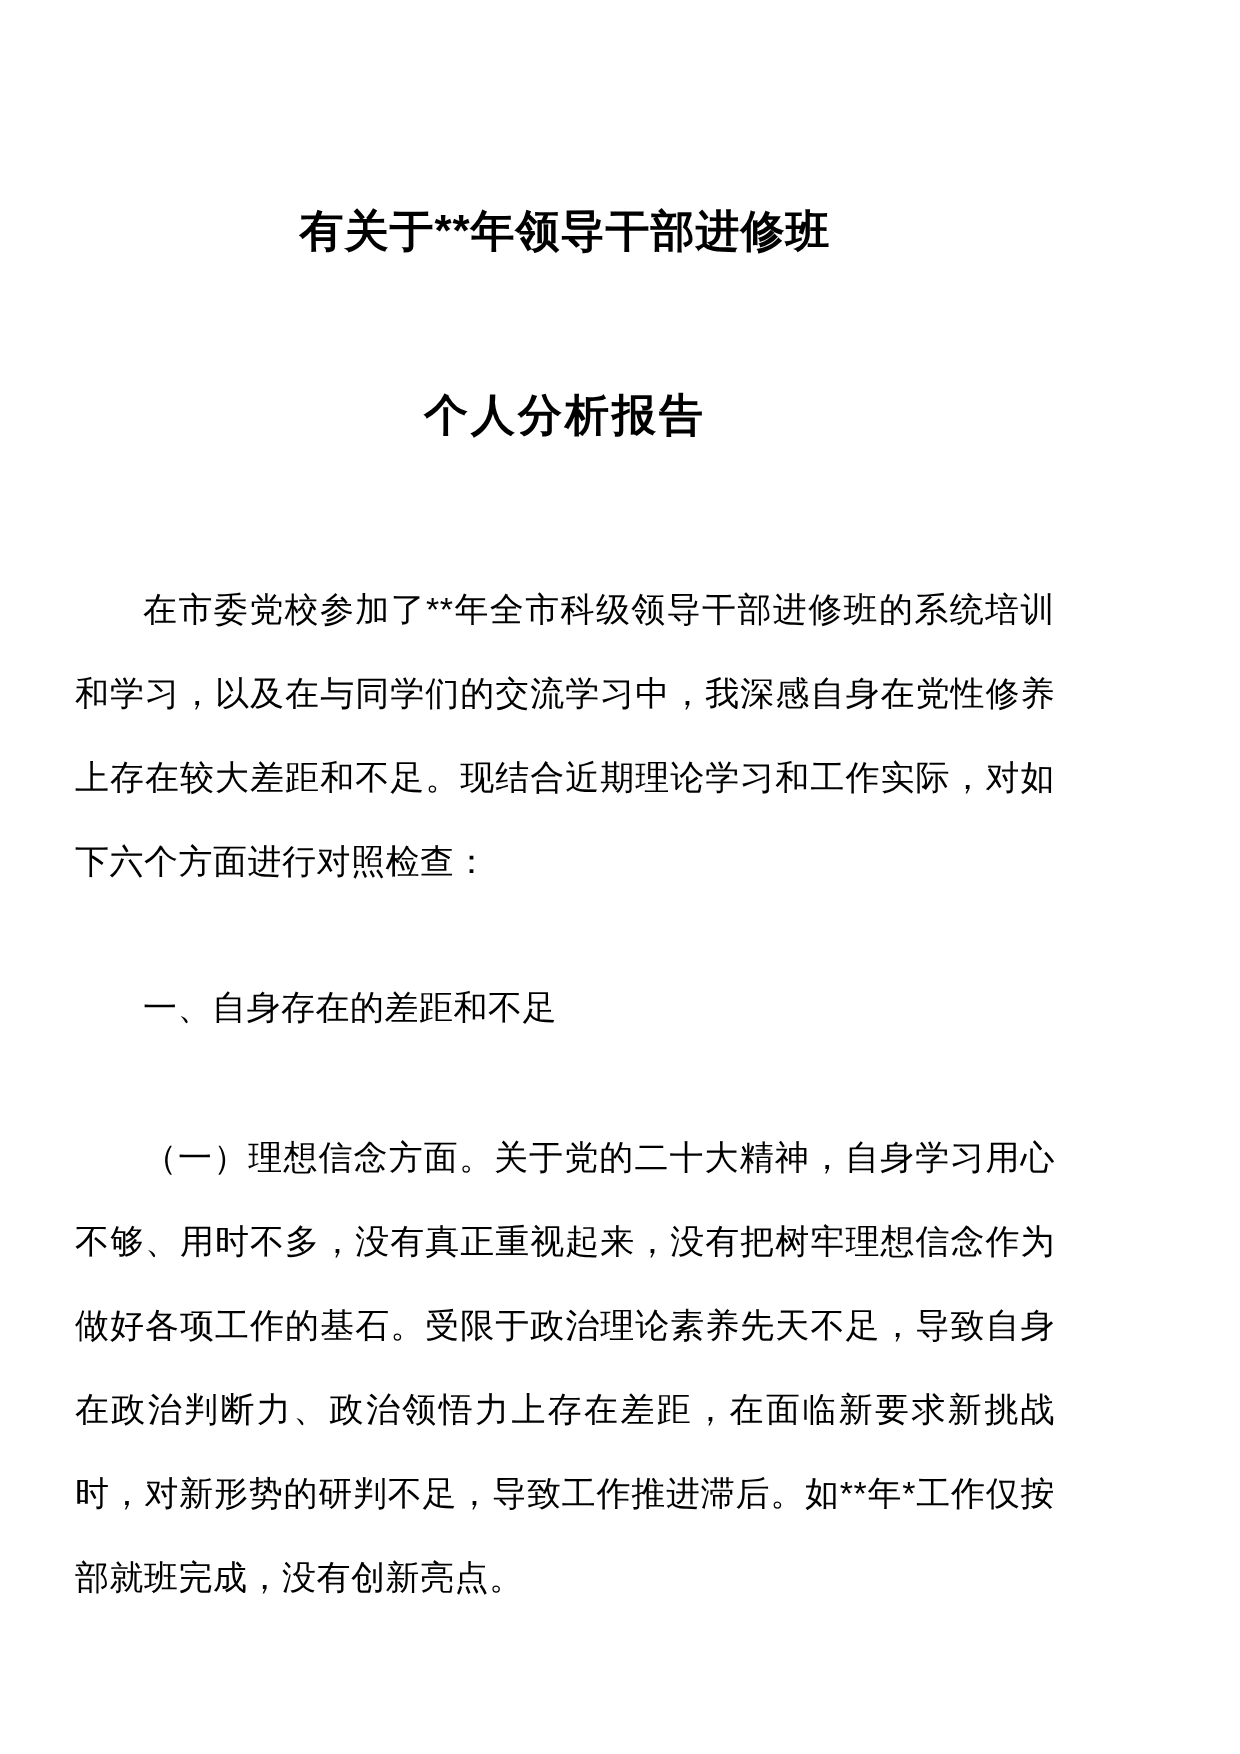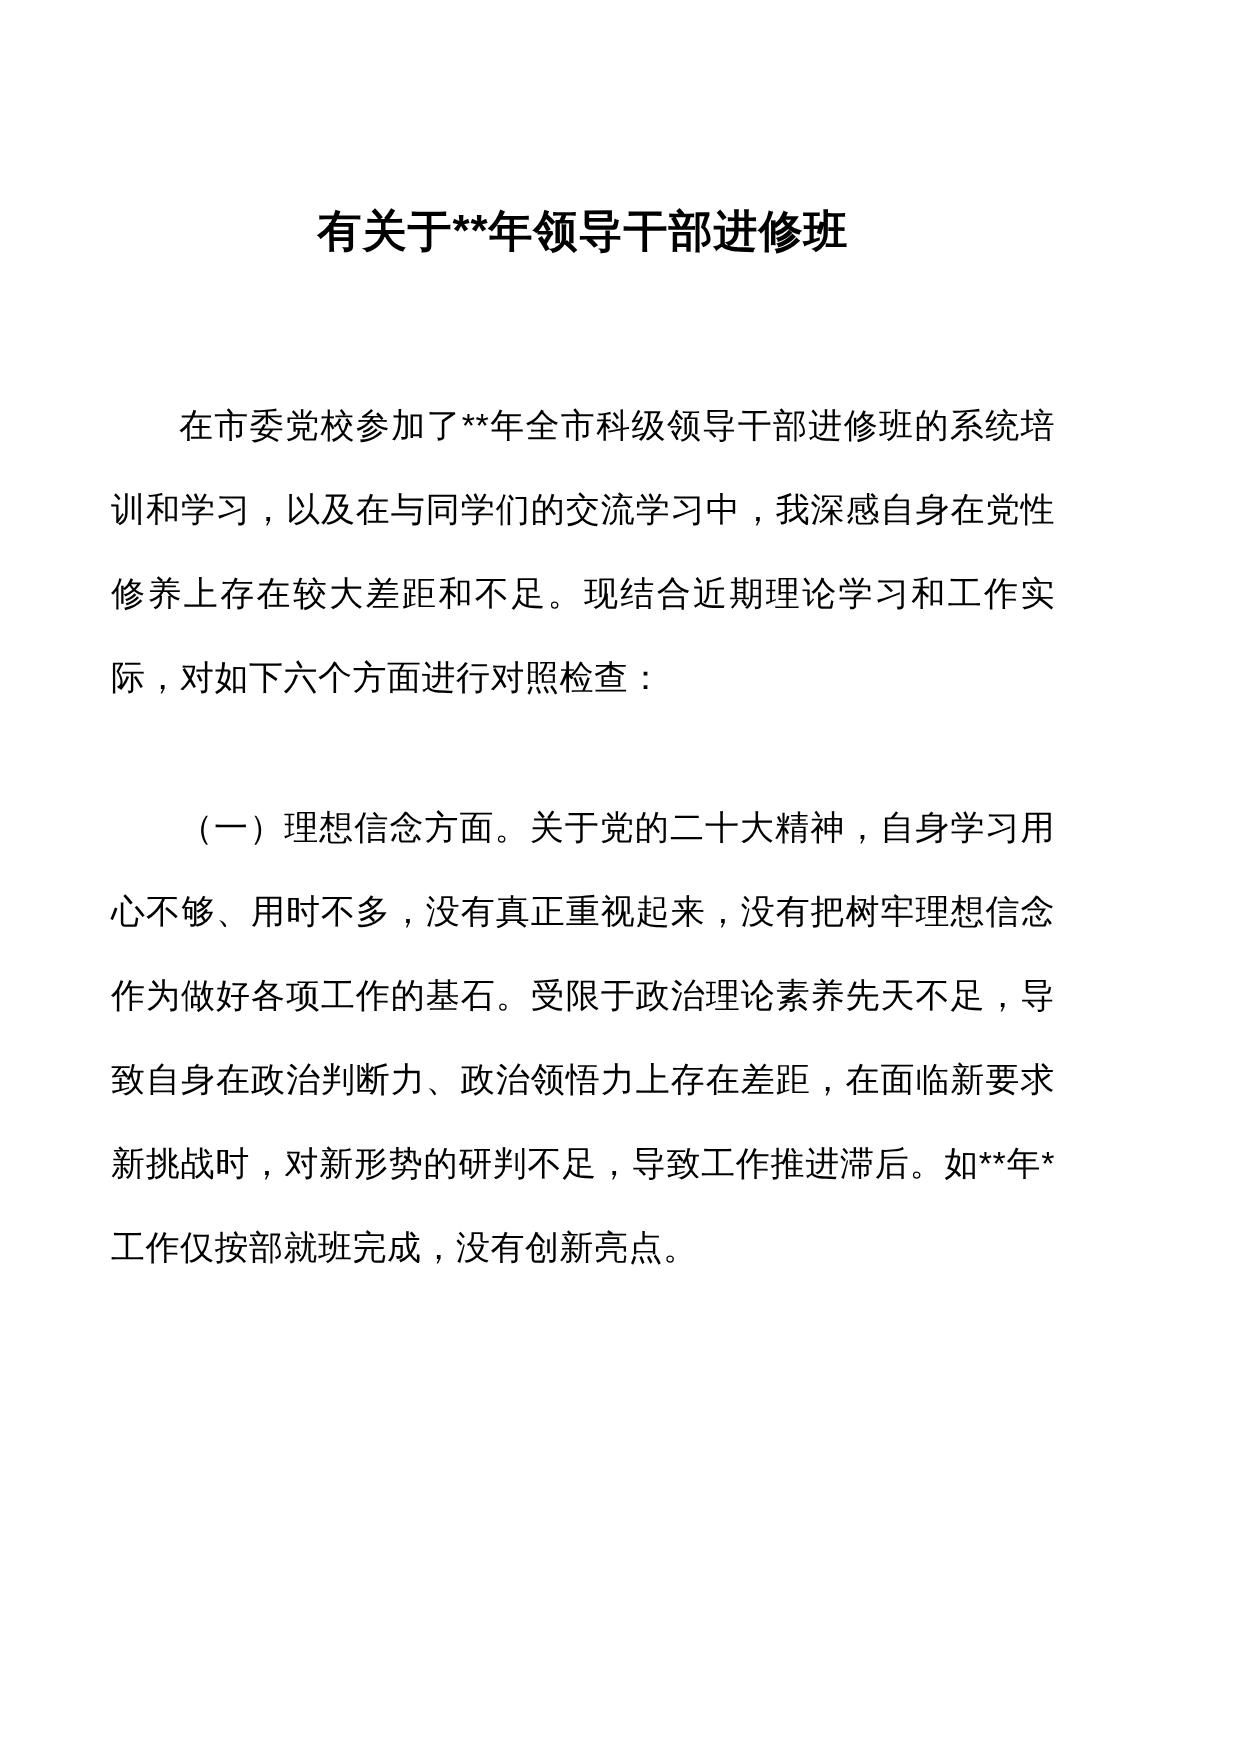--- a/index.html
+++ b/index.html
@@ -7,21 +7,21 @@
     padding: 0;
     background: #ffffff;
   }
   .page {
     position: relative;
     width: 1240px;
     height: 1754px;
     margin: 0 auto;
     background: #ffffff;
     box-sizing: border-box;
-    padding: 196px 185px 0 111px;
+    padding: 196px 185px 0 75px;
     font-family: "Liberation Sans", "DejaVu Sans", sans-serif;
     color: #000000;
     overflow: hidden;
   }
   .doc-title {
     margin: 0;
     font-size: 44px;
     font-weight: bold;
     line-height: 70px;
     text-align: center;
@@ -56,18 +56,20 @@
   .para.second-body {
     margin-top: 66px;
   }
 </style>
 </head>
 <body>
 
 <div class="page">
   <h1 class="doc-title">有关于**年领导干部进修班</h1>
 
+  <h1 class="doc-subtitle">个人分析报告</h1>
 
   <p class="para first-body">在市委党校参加了**年全市科级领导干部进修班的系统培训和学习，以及在与同学们的交流学习中，我深感自身在党性修养上存在较大差距和不足。现结合近期理论学习和工作实际，对如下六个方面进行对照检查：</p>
 
+  <p class="para section-heading">一、自身存在的差距和不足</p>
 
   <p class="para second-body">（一）理想信念方面。关于党的二十大精神，自身学习用心不够、用时不多，没有真正重视起来，没有把树牢理想信念作为做好各项工作的基石。受限于政治理论素养先天不足，导致自身在政治判断力、政治领悟力上存在差距，在面临新要求新挑战时，对新形势的研判不足，导致工作推进滞后。如**年*工作仅按部就班完成，没有创新亮点。</p>
 </div>
 
 </body></html>

